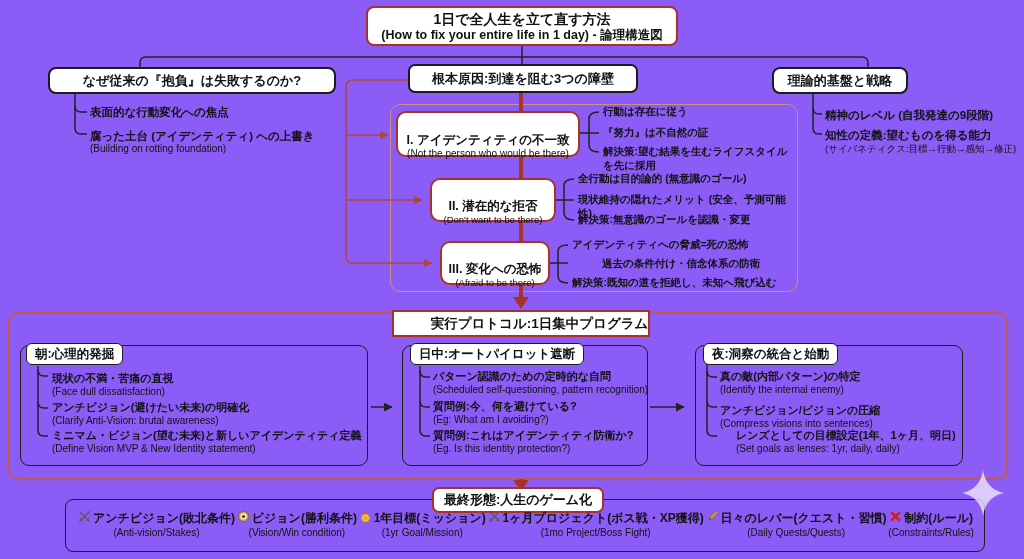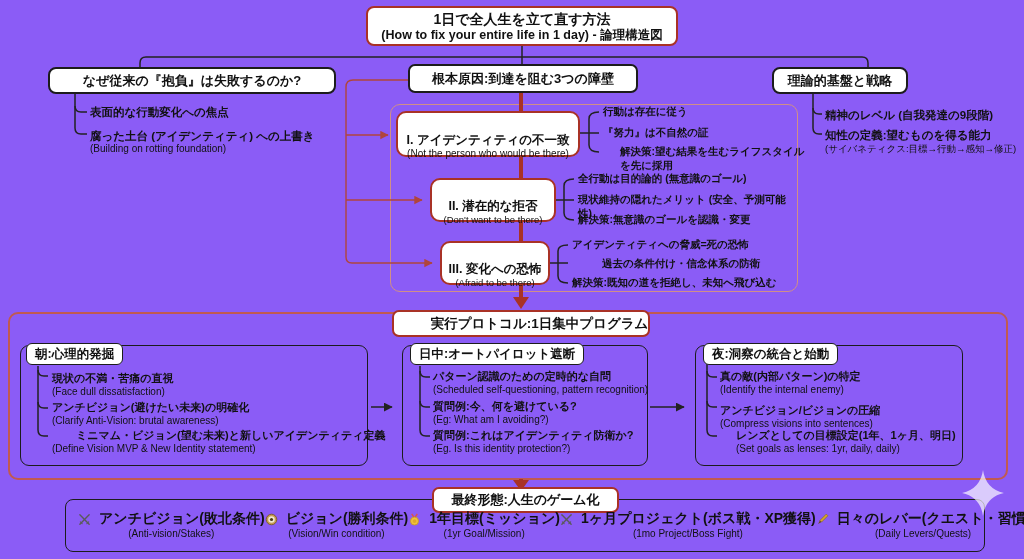--- a/index.html
+++ b/index.html
@@ -27,21 +27,21 @@
   .gA .jp{font-size:11.5px;line-height:14px;}
   .gA .en{font-size:10px;line-height:12px;}
   .gB .jp{font-size:11.5px;line-height:14px;}
   .gB .en{font-size:9.5px;line-height:13px;white-space:nowrap;}
   .gC .jp{font-size:10.5px;line-height:13.5px;}
   .gP .jp{font-size:11px;line-height:13.5px;}
   .gP .en{font-size:10px;line-height:12px;white-space:nowrap;}
   .legend-row{position:absolute;display:flex;flex-direction:row;justify-content:space-between;
               align-items:flex-start;z-index:2;}
   .leg{display:flex;flex-direction:column;align-items:center;}
-  .leg .top{display:flex;align-items:center;gap:8px;font-size:14px;font-weight:bold;white-space:nowrap;}
+  .leg .top{display:flex;gap:2px;font-size:12px;font-weight:bold;white-space:nowrap;}
   .leg .en{font-size:10px;line-height:12px;white-space:nowrap;}
   .licon{display:inline-flex;width:13px;height:13px;}
   .sparkle{position:absolute;z-index:3;opacity:.8;}
 </style>
 </head>
 <body>
 
 <div id="canvas">
 
   <div class="container cont-inner abs" style="left:390px;top:104px;width:408px;height:188px;"></div>
@@ -157,21 +157,21 @@
     <div class="bt">III. 変化への恐怖</div>
     <div class="bs" style="font-size:9.5px;">(Afraid to be there)</div>
   </div>
 
   <div class="note gC" style="left:603px;top:105px;width:194px;">
     <div class="jp">行動は存在に従う</div>
   </div>
   <div class="note gC" style="left:603px;top:126px;width:194px;">
     <div class="jp">『努力』は不自然の証</div>
   </div>
-  <div class="note gC" style="left:603px;top:145px;width:194px;margin-left:17px;">
+  <div class="note gC" style="left:603px;top:145px;width:194px;">
     <div class="jp">解決策:望む結果を生むライフスタイルを先に採用</div>
   </div>
 
   <div class="note gC" style="left:578px;top:172px;width:220px;">
     <div class="jp">全行動は目的論的 (無意識のゴール)</div>
   </div>
   <div class="note gC" style="left:578px;top:193px;width:220px;">
     <div class="jp">現状維持の隠れたメリット (安全、予測可能性)</div>
   </div>
   <div class="note gC" style="left:578px;top:213px;width:220px;">
@@ -181,38 +181,38 @@
   <div class="note gC" style="left:572px;top:238px;width:232px;">
     <div class="jp">アイデンティティへの脅威=死の恐怖</div>
   </div>
   <div class="note gC" style="left:572px;top:257px;width:232px;margin-left:30px;">
     <div class="jp">過去の条件付け・信念体系の防衛</div>
   </div>
   <div class="note gC" style="left:572px;top:276px;width:232px;">
     <div class="jp">解決策:既知の道を拒絶し、未知へ飛び込む</div>
   </div>
 
-  <div class="box red" style="left:392px;top:310px;width:258px;height:27px;border-radius:7px;padding-left:37px;">
+  <div class="box red" style="left:392px;top:310px;width:258px;height:27px;border-radius:0;padding-left:37px;">
     <div class="h13" style="font-size:13.5px;">実行プロトコル:1日集中プログラム</div>
   </div>
 
   <div class="phase-hd" style="left:26px;top:343px;">朝:心理的発掘</div>
   <div class="phase-hd" style="left:410px;top:343px;">日中:オートパイロット遮断</div>
   <div class="phase-hd" style="left:703px;top:343px;">夜:洞察の統合と始動</div>
 
   <div class="note gP" style="left:52px;top:372px;width:310px;">
     <div class="jp">現状の不満・苦痛の直視</div>
     <div class="en">(Face dull dissatisfaction)</div>
   </div>
   <div class="note gP" style="left:52px;top:401px;width:310px;">
     <div class="jp">アンチビジョン(避けたい未来)の明確化</div>
     <div class="en">(Clarify Anti-Vision: brutal awareness)</div>
   </div>
   <div class="note gP" style="left:52px;top:429px;width:312px;">
-    <div class="jp" style="white-space:nowrap;margin-left:24px;">ミニマム・ビジョン(望む未来)と新しいアイデンティティ定義</div>
+    <div class="jp" style="white-space:nowrap;">ミニマム・ビジョン(望む未来)と新しいアイデンティティ定義</div>
     <div class="en">(Define Vision MVP &amp; New Identity statement)</div>
   </div>
 
   <div class="note gP" style="left:433px;top:370px;width:230px;">
     <div class="jp">パターン認識のための定時的な自問</div>
     <div class="en">(Scheduled self-questioning, pattern recognition)</div>
   </div>
   <div class="note gP" style="left:433px;top:400px;width:230px;">
     <div class="jp">質問例:今、何を避けている?</div>
     <div class="en">(Eg: What am I avoiding?)</div>
@@ -228,21 +228,21 @@
   </div>
   <div class="note gP" style="left:720px;top:404px;width:240px;">
     <div class="jp">アンチビジョン/ビジョンの圧縮</div>
     <div class="en">(Compress visions into sentences)</div>
   </div>
   <div class="note gP" style="left:736px;top:429px;width:244px;">
     <div class="jp" style="white-space:nowrap;">レンズとしての目標設定(1年、1ヶ月、明日)</div>
     <div class="en">(Set goals as lenses: 1yr, daily, daily)</div>
   </div>
 
-  <div class="box red" style="left:432px;top:487px;width:187px;height:26px;border-radius:7px;">
+  <div class="box red" style="left:432px;top:487px;width:172px;height:26px;border-radius:7px;">
     <div class="h13">最終形態:人生のゲーム化</div>
   </div>
 
   <div class="legend-row" style="left:78px;top:510px;width:896px;">
     <div class="leg">
       <div class="top">
         <span class="licon">
           <svg viewBox="0 0 14 14" width="13" height="13">
               <g stroke="#5a5a5a" stroke-width="1.5" stroke-linecap="round" fill="none">
                 <path d="M2,2 L12,12"></path>
@@ -299,21 +299,21 @@
     <div class="leg">
       <div class="top">
         <span class="licon">
           <svg viewBox="0 0 14 14" width="13" height="13">
               <path d="M4.2,8 L11,1.2 L12.8,3 L6,9.8 Z" fill="#d8a62a" stroke="#8a6a1a" stroke-width="0.7"></path>
               <path d="M2.2,11.8 L4.2,8 L6,9.8 Z" fill="#6b4e16"></path>
             </svg>
         </span>
         <span class="jp">日々のレバー(クエスト・習慣)</span>
       </div>
-      <div class="en">(Daily Levers/Quests)</div>
+      <div class="en">(Daily Quests/Quests)</div>
     </div>
     <div class="leg">
       <div class="top">
         <span class="licon">
           <svg viewBox="0 0 14 14" width="13" height="13">
               <path d="M3,3 L11,11 M11,3 L3,11" stroke="#cc1f1f" stroke-width="2.6" stroke-linecap="round"></path>
             </svg>
         </span>
         <span class="jp">制約(ルール)</span>
       </div>

